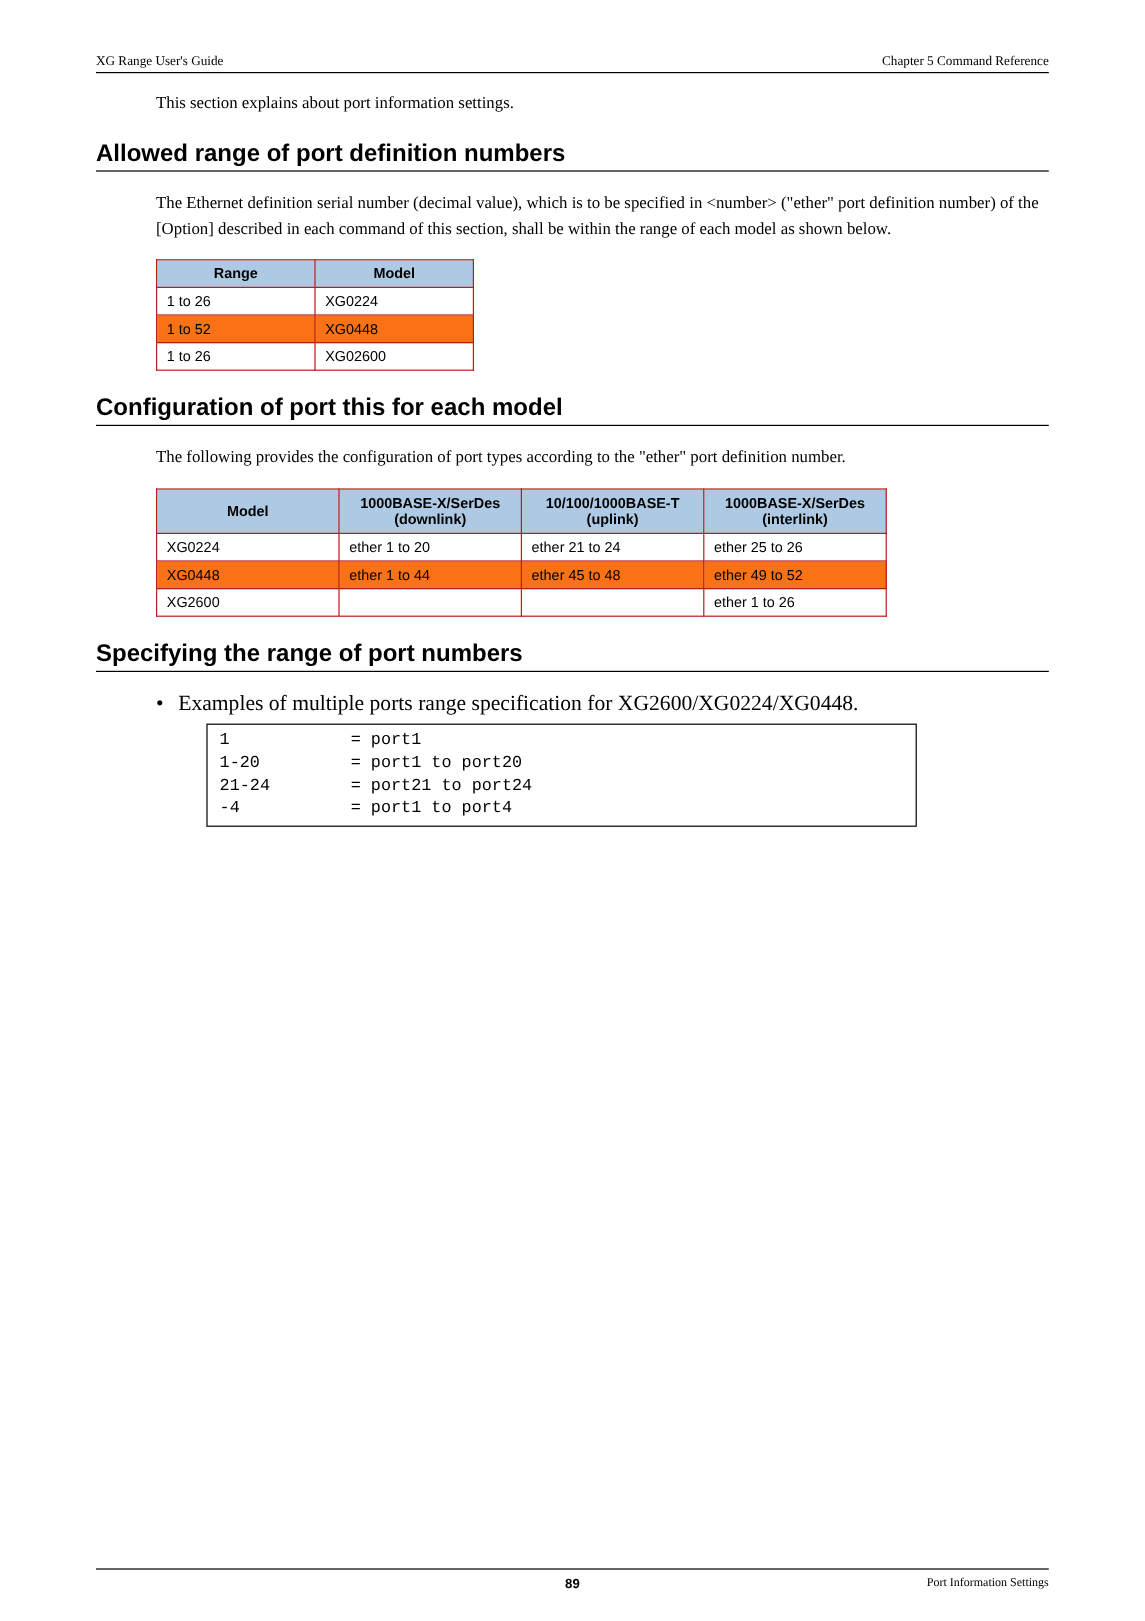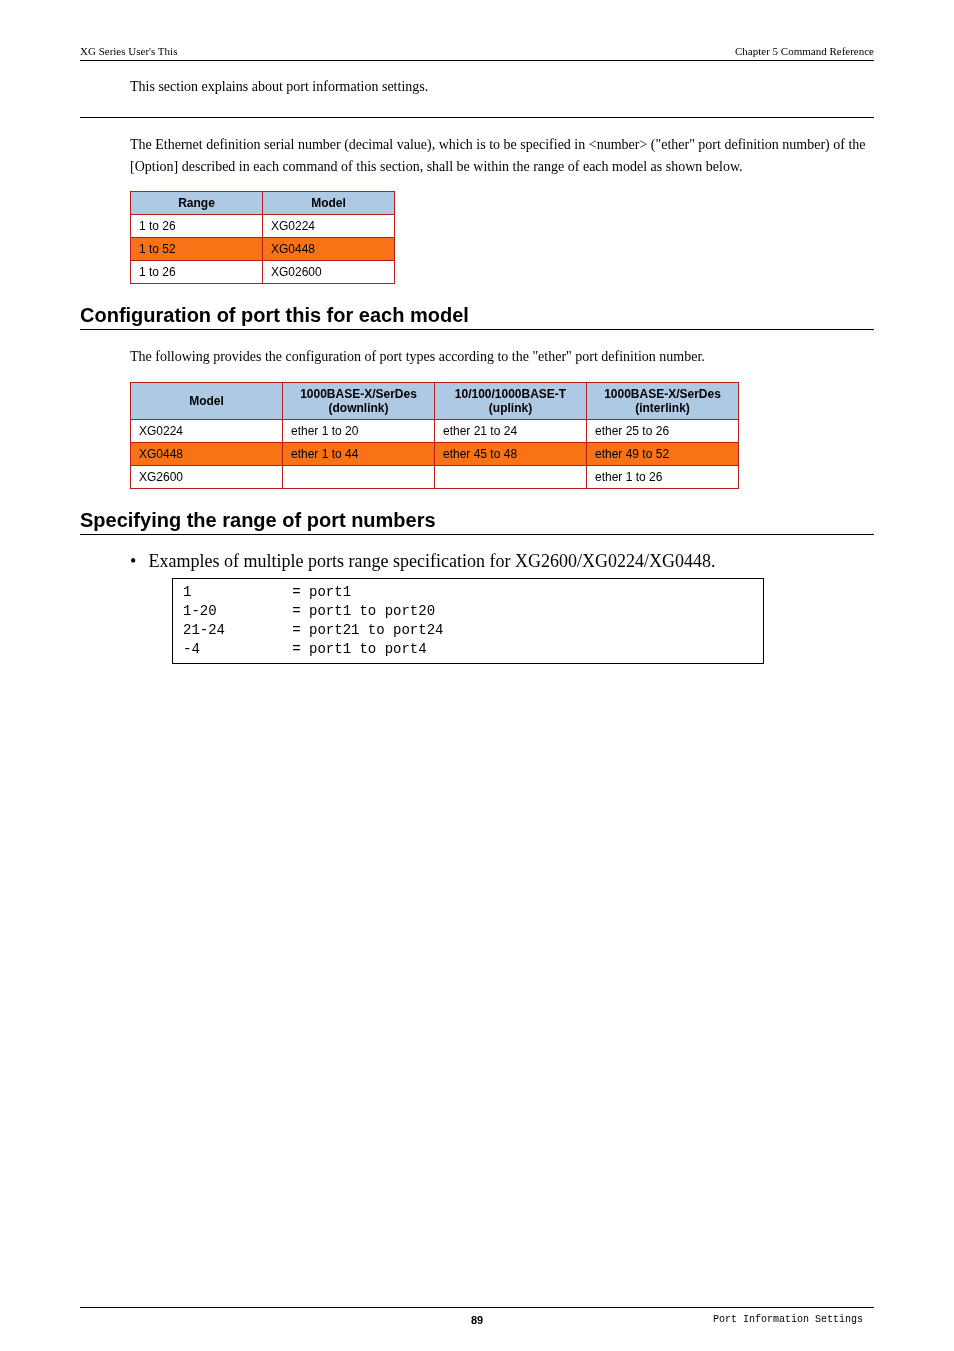--- a/index.html
+++ b/index.html
@@ -113,38 +113,39 @@
     justify-content: center;
     position: relative;
     font-size: 11px;
   }
   .footer-page {
     font-weight: bold;
     font-family: Arial, Helvetica, sans-serif;
   }
   .footer-title {
     position: absolute;
-    right: 11px;
+    right: 0;
     font-size: 10px;
-    font-family: Liberation Mono, monospace;
+    font-family: Liberation Serif, serif;
   }
 </style>
 </head>
 <body>
 
 <div class="page">
 
   <div class="header-row">
-    <span>XG Series User's This</span>
+    <span>XG Range User's Guide</span>
     <span>Chapter 5 Command Reference</span>
   </div>
   <hr class="header-rule">
 
   <p class="intro">This section explains about port information settings.</p>
 
+  <h2>Allowed range of port definition numbers</h2>
   <hr class="h2-rule">
   <p class="body-text">The Ethernet definition serial number (decimal value), which is to be specified in &lt;number&gt; ("ether" port definition number) of the [Option] described in each command of this section, shall be within the range of each model as shown below.</p>
 
   <table class="range-table">
     <tbody>
         <tr>
       <th>Range</th>
       <th>Model</th>
     </tr>
     <tr>

